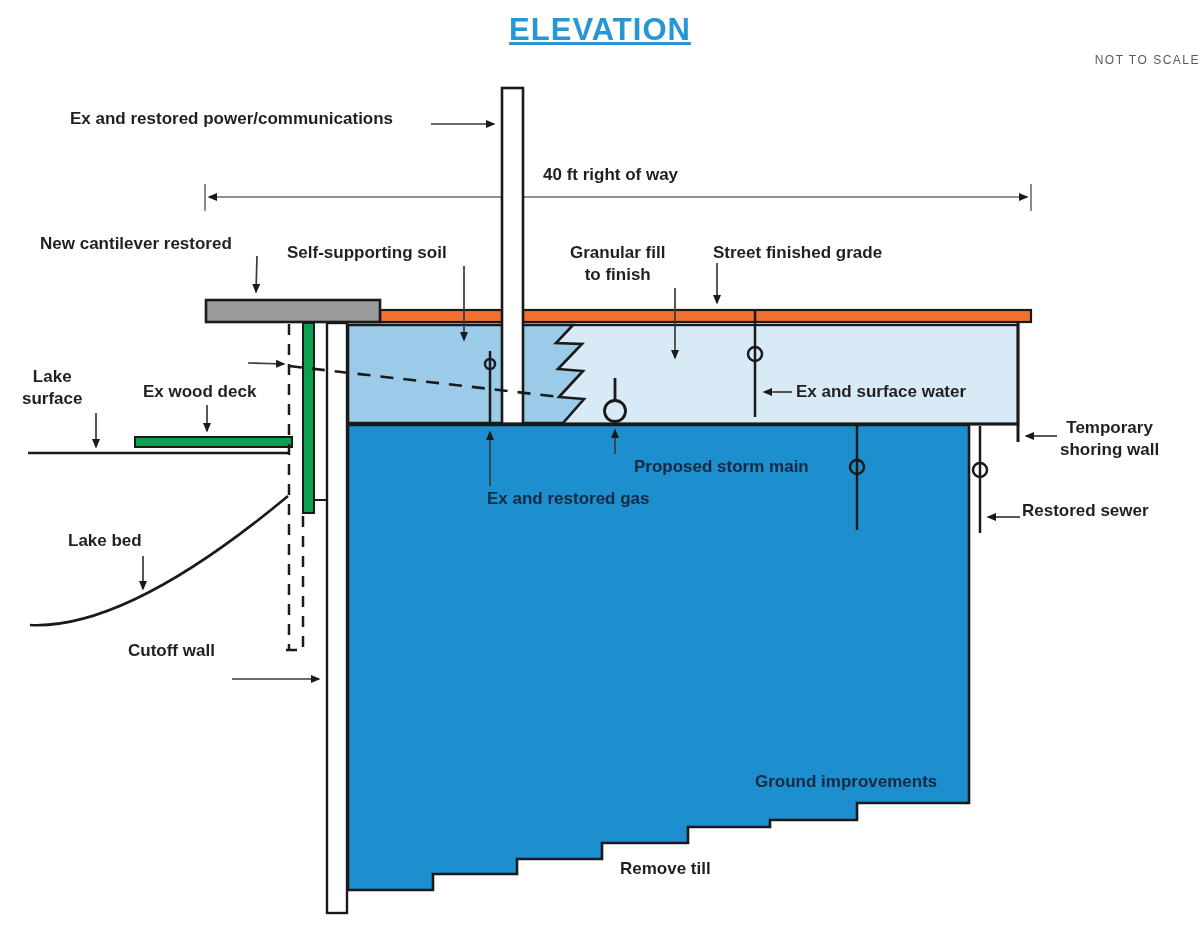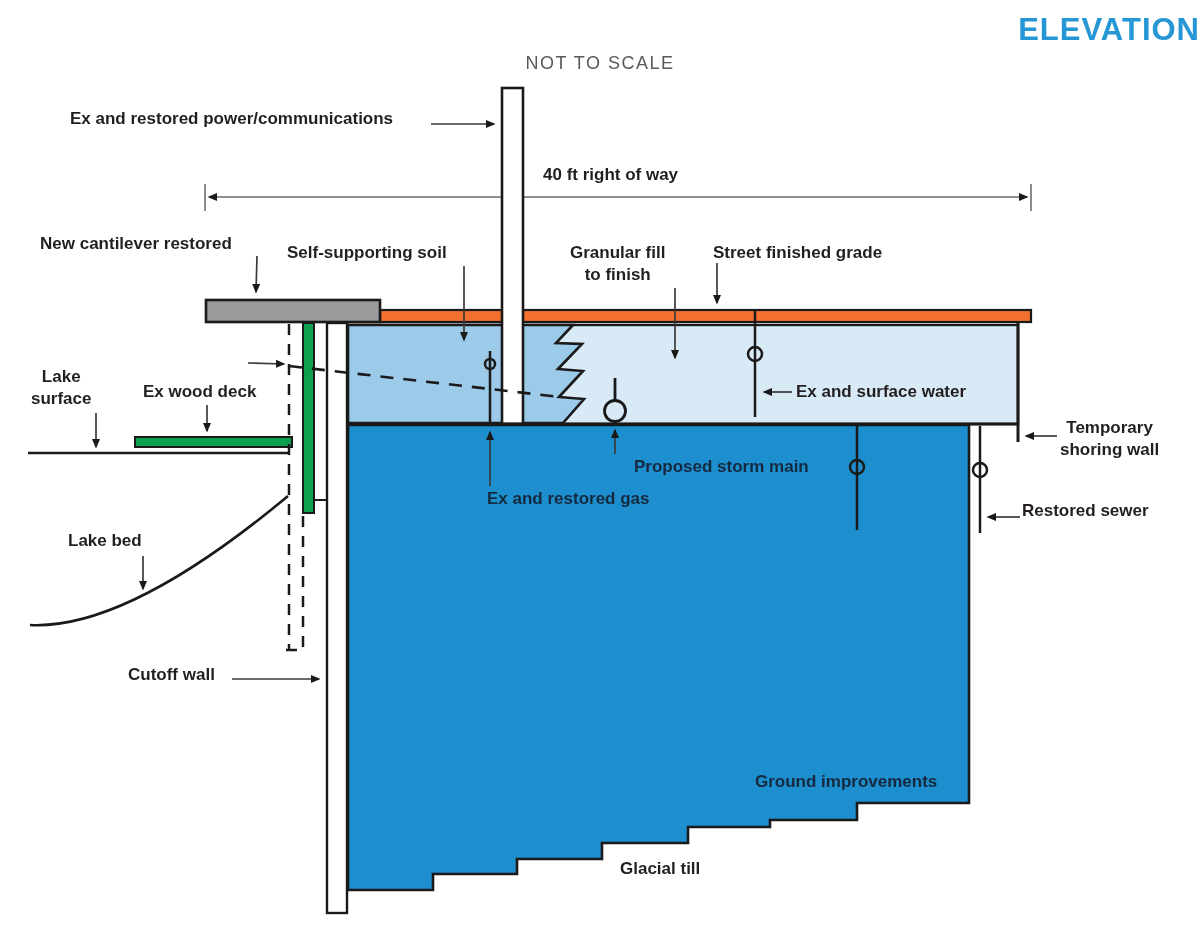--- a/index.html
+++ b/index.html
@@ -25,26 +25,26 @@
   .stage svg{position:absolute;left:0;top:0;}
   .lbl{
     position:absolute;
     font-weight:bold;font-size:17px;line-height:1.32;
     color:var(--c-text-dark);
     white-space:pre-line;
     text-align:center;
   }
   .lbl.navy{color:var(--c-text-navy);}
   .title{
-    position:absolute;left:0;right:0;top:12px;text-align:right;
-    font-weight:bold;font-size:31px;letter-spacing:1px;color:var(--c-title-blue);
+    position:absolute;left:0;right:0;top:12px;text-align:center;
+    font-weight:bold;font-size:31px;letter-spacing:1px;color:var(--c-title-blue);text-decoration:underline;
   }
   .subtitle{
-    position:absolute;left:0;right:0;top:53px;text-align:center;
-    font-weight:500;font-size:18px;letter-spacing:1.5px;color:var(--c-subtitle-gray);
+    position:absolute;left:0;right:0;top:53px;text-align:right;
+    font-weight:500;font-size:12px;letter-spacing:1.5px;color:var(--c-subtitle-gray);
   }
 </style>
 </head>
 <body>
 
 <div class="stage">
 
   <svg width="1200" height="946" viewBox="0 0 1200 946">
     <defs>
       <marker id="ah" markerWidth="10" markerHeight="9" refX="8" refY="4" orient="auto" markerUnits="userSpaceOnUse">
@@ -141,27 +141,27 @@
   <div class="title">ELEVATION</div>
   <div class="subtitle">NOT TO SCALE</div>
 
   <div class="lbl" style="left:70px;top:108px">Ex and restored power/communications</div>
   <div class="lbl" style="left:543px;top:164px">40 ft right of way</div>
   <div class="lbl" style="left:40px;top:233px">New cantilever restored</div>
   <div class="lbl" style="left:287px;top:242px">Self-supporting soil</div>
   <div class="lbl" style="left:570px;top:242px">Granular fill
 to finish</div>
   <div class="lbl" style="left:713px;top:242px">Street finished grade</div>
-  <div class="lbl" style="left:31px;top:366px">Lake
+  <div class="lbl" style="left:22px;top:366px">Lake
 surface</div>
   <div class="lbl" style="left:143px;top:381px">Ex wood deck</div>
   <div class="lbl" style="left:68px;top:530px">Lake bed</div>
-  <div class="lbl" style="left:128px;top:664px">Cutoff wall</div>
+  <div class="lbl" style="left:128px;top:640px">Cutoff wall</div>
   <div class="lbl navy" style="left:487px;top:488px">Ex and restored gas</div>
   <div class="lbl navy" style="left:634px;top:456px">Proposed storm main</div>
   <div class="lbl" style="left:796px;top:381px">Ex and surface water</div>
   <div class="lbl" style="left:1060px;top:417px">Temporary
 shoring wall</div>
   <div class="lbl" style="left:1022px;top:500px">Restored sewer</div>
   <div class="lbl navy" style="left:755px;top:771px">Ground improvements</div>
-  <div class="lbl" style="left:620px;top:858px">Glacial till</div>
+  <div class="lbl" style="left:620px;top:858px">Remove till</div>
 
 </div>
 
 </body></html>

